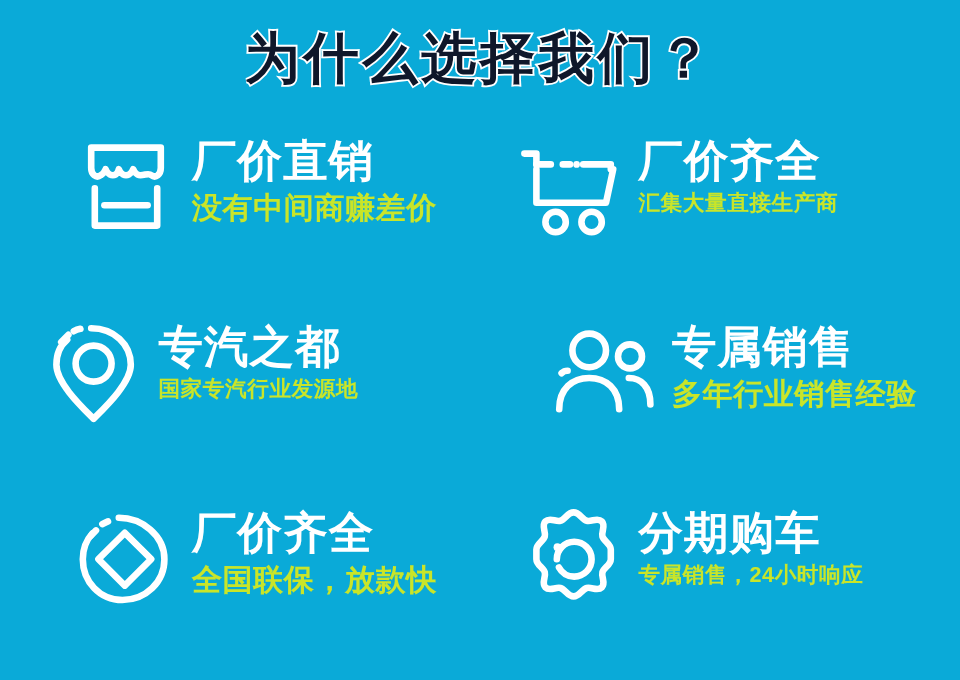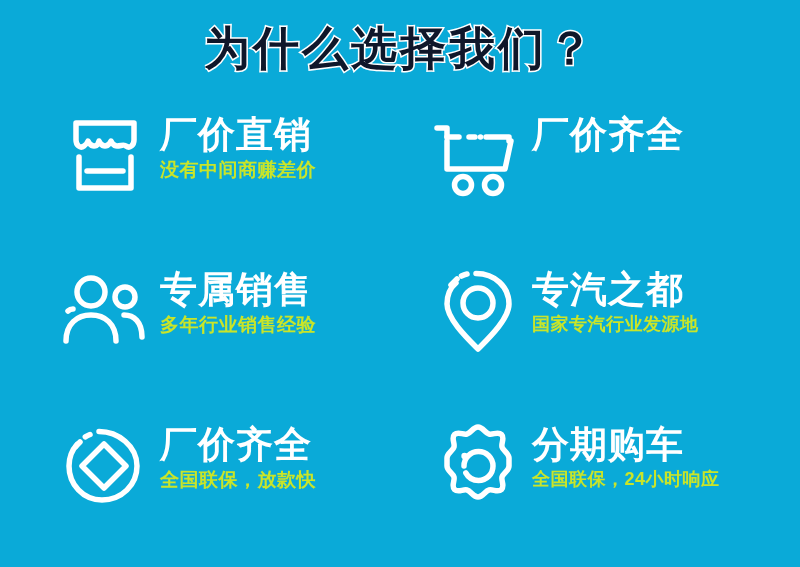--- a/index.html
+++ b/index.html
@@ -79,21 +79,21 @@
   .feat-title {
     font-size: 37px;
     font-weight: bold;
     color: #FFFFFF;
     line-height: 1.12;
     letter-spacing: 1px;
     white-space: nowrap;
   }
   .feat-sub {
     margin-top: 4px;
-    font-size: 19px;
+    font-size: 25px;
     font-weight: bold;
     color: #C9E529;
     line-height: 1.2;
     letter-spacing: 0.5px;
     white-space: nowrap;
   }
   .cell.right .feat-sub {
     font-size: 18px;
   }
 </style>
@@ -130,51 +130,52 @@
           <path d="M36 24 L42 24"></path>
           <circle cx="47.5" cy="24" r="2.8" fill="#FFFFFF" stroke="none"></circle>
           <path d="M53 24 L76 24 L76 28"></path>
           <path d="M14 28 L14 56 L72 56 L78 28"></path>
           <circle cx="30" cy="72" r="8.5"></circle>
           <circle cx="60" cy="72" r="8.5"></circle>
         </svg>
       </div>
       <div class="text-box">
         <div class="feat-title">厂价齐全</div>
+        <div class="feat-sub">汇集大量直接生产商</div>
+      </div>
+    </div>
+
+    <div class="cell right">
+      <div class="icon-box">
+        <svg width="76" height="88" viewBox="0 0 76 88" fill="none" stroke="#FFFFFF" stroke-width="5.5" stroke-linecap="round" stroke-linejoin="round">
+          <path d="M17 12 C15 14 13 16 11 18"></path>
+          <path d="M27 7 C24 7.6 21.5 9 21.5 9"></path>
+          <path d="M36 6.5 C55 6.5 69 20 69 37 C69 52 48 72 38 82 C28 72 7 52 7 37 C7 28 10 21 16 16"></path>
+          <circle cx="38" cy="36" r="15"></circle>
+        </svg>
+      </div>
+      <div class="text-box">
+        <div class="feat-title">专汽之都</div>
+        <div class="feat-sub">国家专汽行业发源地</div>
       </div>
     </div>
 
     <div class="cell">
       <div class="icon-box">
         <svg width="88" height="80" viewBox="0 0 88 80" fill="none" stroke="#FFFFFF" stroke-width="5.5" stroke-linecap="round" stroke-linejoin="round">
           <circle cx="29" cy="21" r="14"></circle>
           <circle cx="63" cy="26" r="10"></circle>
           <path d="M6 40 C7 39 9 38 11 38"></path>
           <path d="M4 70 C4 53 15 44 29 44 C43 44 54 53 54 70"></path>
           <path d="M62 44 C72 44 80 51 80 66"></path>
         </svg>
       </div>
       <div class="text-box">
         <div class="feat-title">专属销售</div>
         <div class="feat-sub">多年行业销售经验</div>
-      </div>
-    </div>
-
-    <div class="cell right">
-      <div class="icon-box">
-        <svg width="76" height="88" viewBox="0 0 76 88" fill="none" stroke="#FFFFFF" stroke-width="5.5" stroke-linecap="round" stroke-linejoin="round">
-          <path d="M17 12 C15 14 13 16 11 18"></path>
-          <path d="M27 7 C24 7.6 21.5 9 21.5 9"></path>
-          <path d="M36 6.5 C55 6.5 69 20 69 37 C69 52 48 72 38 82 C28 72 7 52 7 37 C7 28 10 21 16 16"></path>
-          <circle cx="38" cy="36" r="15"></circle>
-        </svg>
-      </div>
-      <div class="text-box">
-        <div class="feat-title">专汽之都</div>
-        <div class="feat-sub">国家专汽行业发源地</div>
       </div>
     </div>
 
     <div class="cell">
       <div class="icon-box">
         <svg width="86" height="86" viewBox="0 0 86 86" fill="none" stroke="#FFFFFF" stroke-width="5.5" stroke-linecap="round" stroke-linejoin="round">
           <path d="M17 19 C15.5 20.5 14 22 12.8 23.5"></path>
           <path d="M27 11.5 C24.5 12.5 22.3 13.8 22.3 13.8"></path>
           <path d="M36 8.5 C55 8.5 74 23 74 43 C74 62 58.5 77 39 77 C20 77 6 61.5 6 43 C6 34 9 27 14 21.5"></path>
           <path d="M41 21 L63 43 L41 65 L19 43 Z"></path>
@@ -192,18 +193,18 @@
           <path d="M45 6 C50 6 52 12 56 13 C60 14 65 10 68.5 13.5 C72 17 68 22 69 26 C70 30 76 32 76 37 L76 45
                    C76 50 70 52 69 56 C68 60 72 65 68.5 68.5 C65 72 60 68 56 69 C52 70 50 76 45 76
                    C40 76 38 70 34 69 C30 68 25 72 21.5 68.5 C18 65 22 60 21 56 C20 52 14 50 14 45
                    L14 37 C14 32 20 30 21 26 C22 22 18 17 21.5 13.5 C25 10 30 14 34 13 C38 12 40 6 45 6 Z"></path>
           <path d="M31 45 C31 37 37.5 30.5 45.5 30.5 C53.5 30.5 60 37 60 45 C60 53 53.5 59.5 45.5 59.5 C40 59.5 35.2 56.4 32.8 51.9"></path>
           <circle cx="31.5" cy="35" r="3.2" fill="#FFFFFF" stroke="none"></circle>
         </svg>
       </div>
       <div class="text-box">
         <div class="feat-title">分期购车</div>
-        <div class="feat-sub">全国联保，24小时响应</div>
+        <div class="feat-sub">专属销售，24小时响应</div>
       </div>
     </div>
 
   </div>
 </div>
 
 </body></html>

